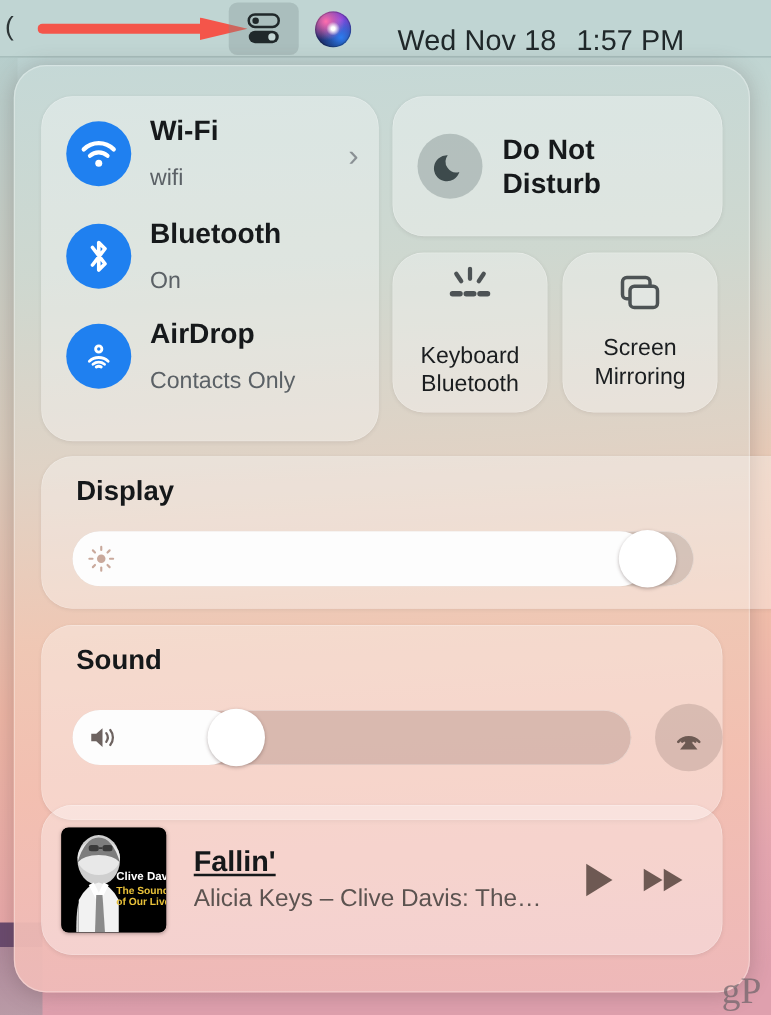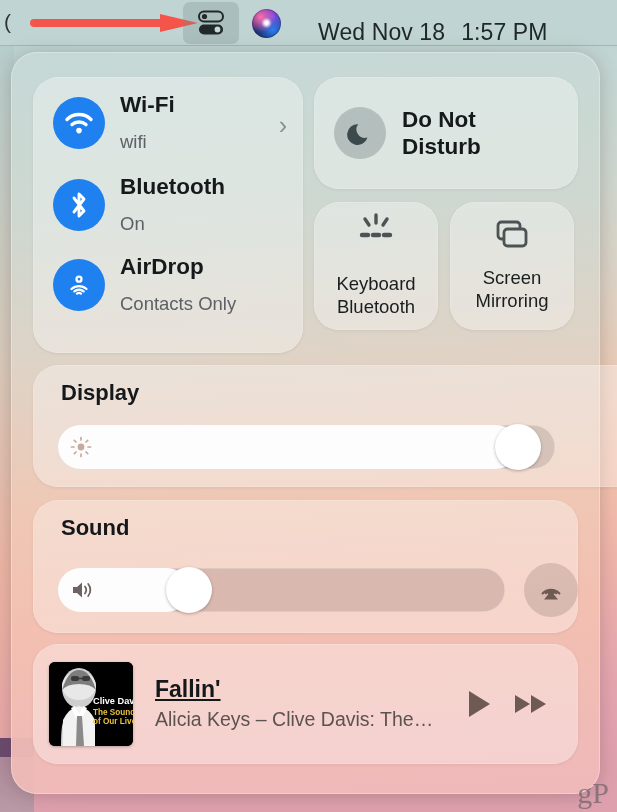--- a/index.html
+++ b/index.html
@@ -145,21 +145,21 @@
   }
   .tile-kb { left: 303px; gap: 12px; }
   .tile-sm { left: 439px; }
   .tile-label {
     font-size: 18.5px; color: #1b1e20; text-align:center; line-height: 1.22;
     margin-top: 14px;
   }
 
   
   .card-display { left: 22px; top: 313px; width: 617px; height: 122px; }
-  .card-sound   { left: 22px; top: 448px; width: 545px; height: 133px; }
+  .card-sound   { left: 22px; top: 448px; width: 545px; height: 156px; }
   .sec-title {
     position:absolute; left: 28px; top: 15px;
     font-size: 22px; font-weight: bold; color: #15181a;
   }
 
   .slider {
     position:absolute; border-radius: 999px; overflow: visible;
   }
   .slider-display {
     left: 25px; top: 60px; width: 497px; height: 44px;

